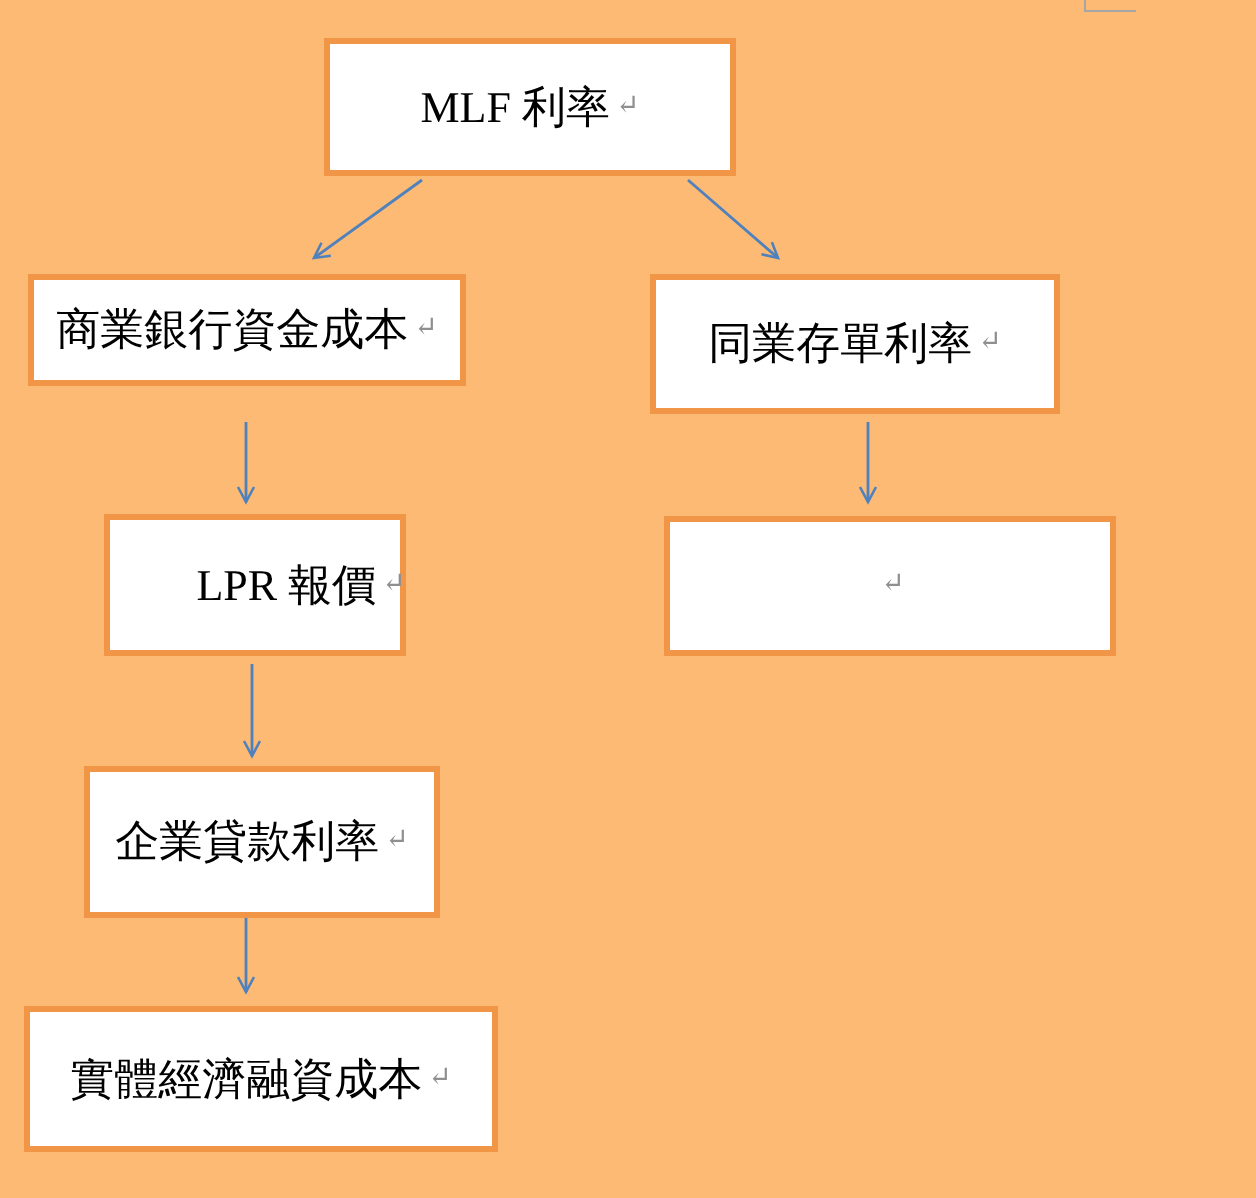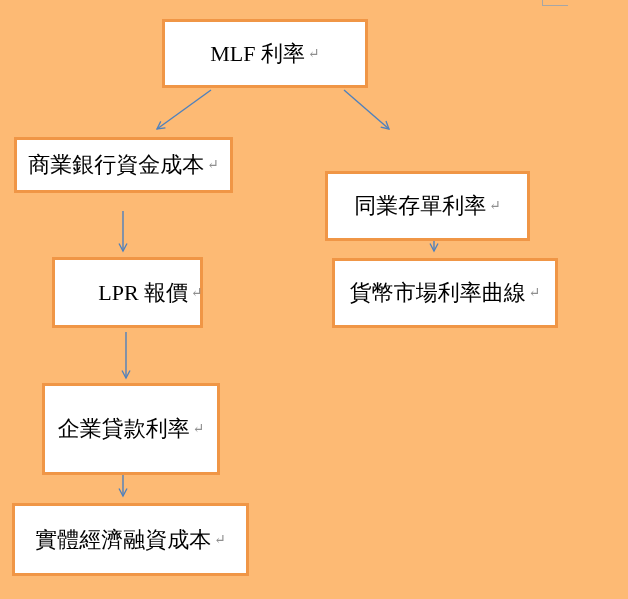--- a/index.html
+++ b/index.html
@@ -71,36 +71,35 @@
   <div class="node" style="left:162px; top:19px; width:206px; height:69px;">
     <span class="label">MLF 利率</span>
     <span class="pmark">↵</span>
   </div>
 
   <div class="node" style="left:14px; top:137px; width:219px; height:56px;">
     <span class="label">商業銀行資金成本</span>
     <span class="pmark">↵</span>
   </div>
 
-  <div class="node" style="left:325px; top:137px; width:205px; height:70px;margin-top:34px;">
+  <div class="node" style="left:325px; top:137px; width:205px; height:70px;">
     <span class="label">同業存單利率</span>
     <span class="pmark">↵</span>
   </div>
 
   <div class="node" style="left:52px; top:257px; width:151px; height:71px;padding-left:46px;">
     <span class="label">LPR 報價</span>
     <span class="pmark">↵</span>
   </div>
 
   <div class="node" style="left:332px; top:258px; width:226px; height:70px;">
-    <span class="label">貨幣市場利率曲線</span>
     <span class="pmark">↵</span>
   </div>
 
-  <div class="node" style="left:42px; top:383px; width:178px; height:92px;">
+  <div class="node" style="left:42px; top:383px; width:178px; height:76px;">
     <span class="label">企業貸款利率</span>
     <span class="pmark">↵</span>
   </div>
 
   <div class="node" style="left:12px; top:503px; width:237px; height:73px;">
     <span class="label">實體經濟融資成本</span>
     <span class="pmark">↵</span>
   </div>
 
 </div>

